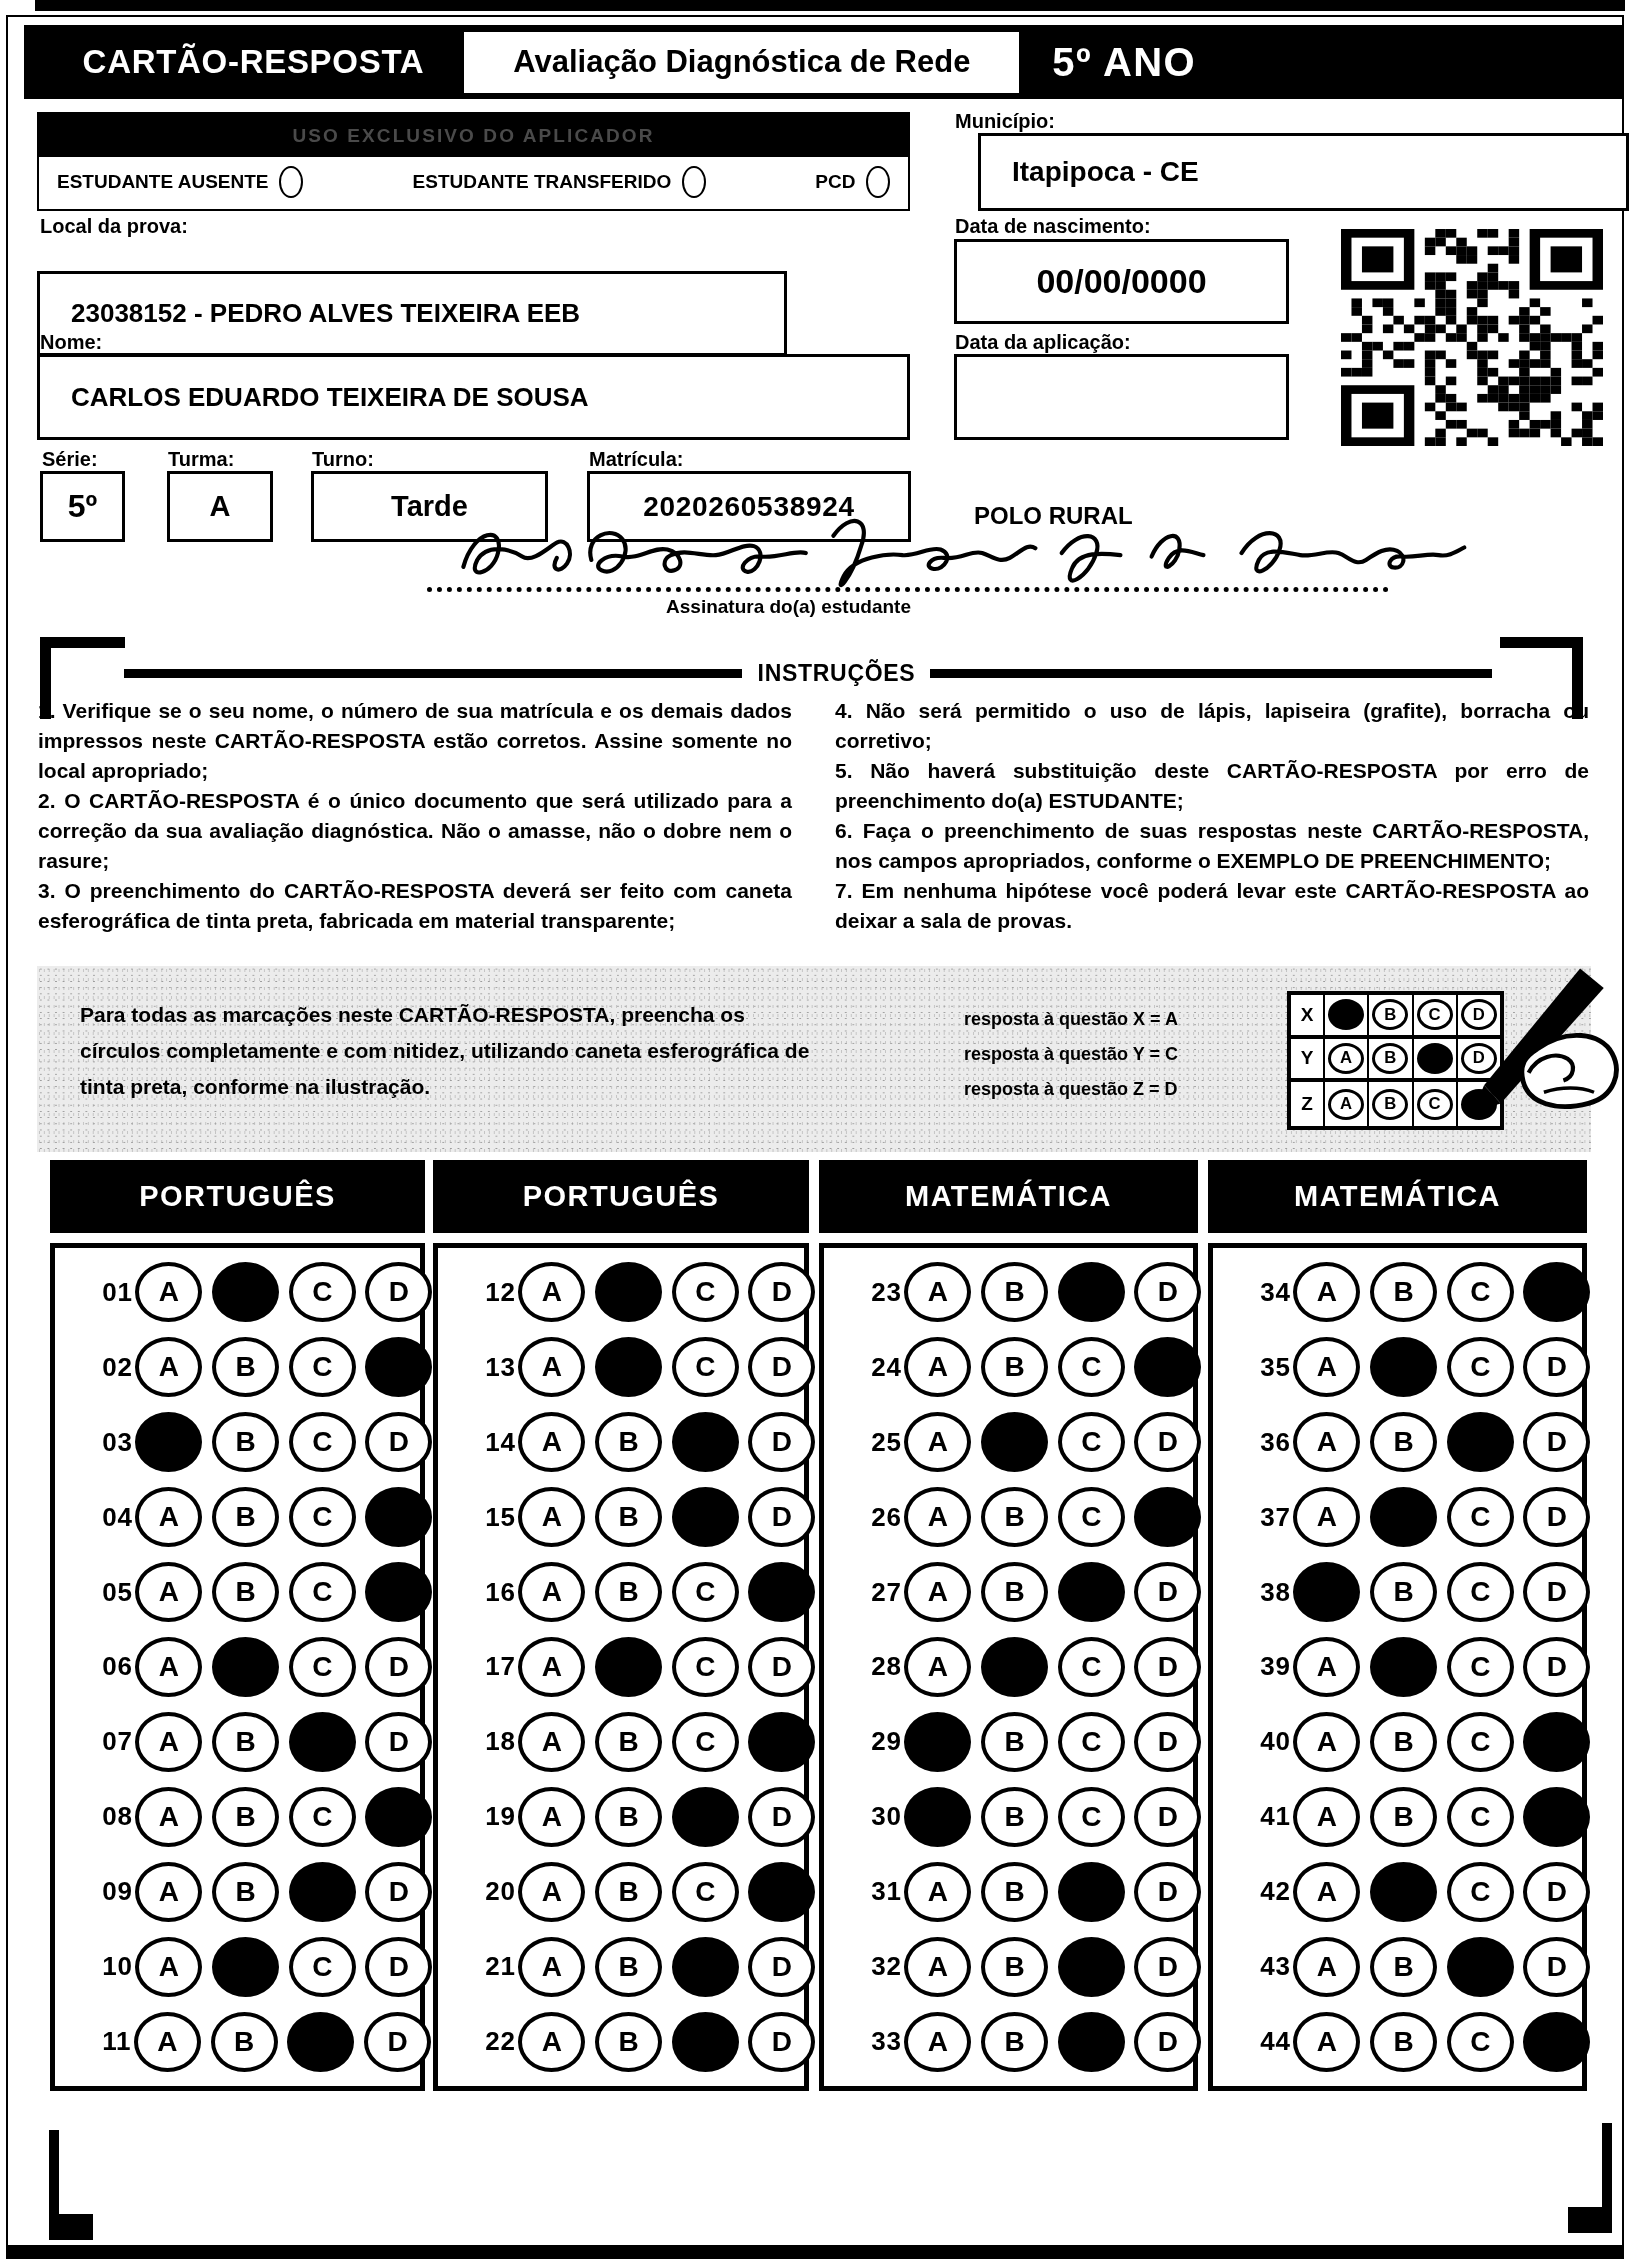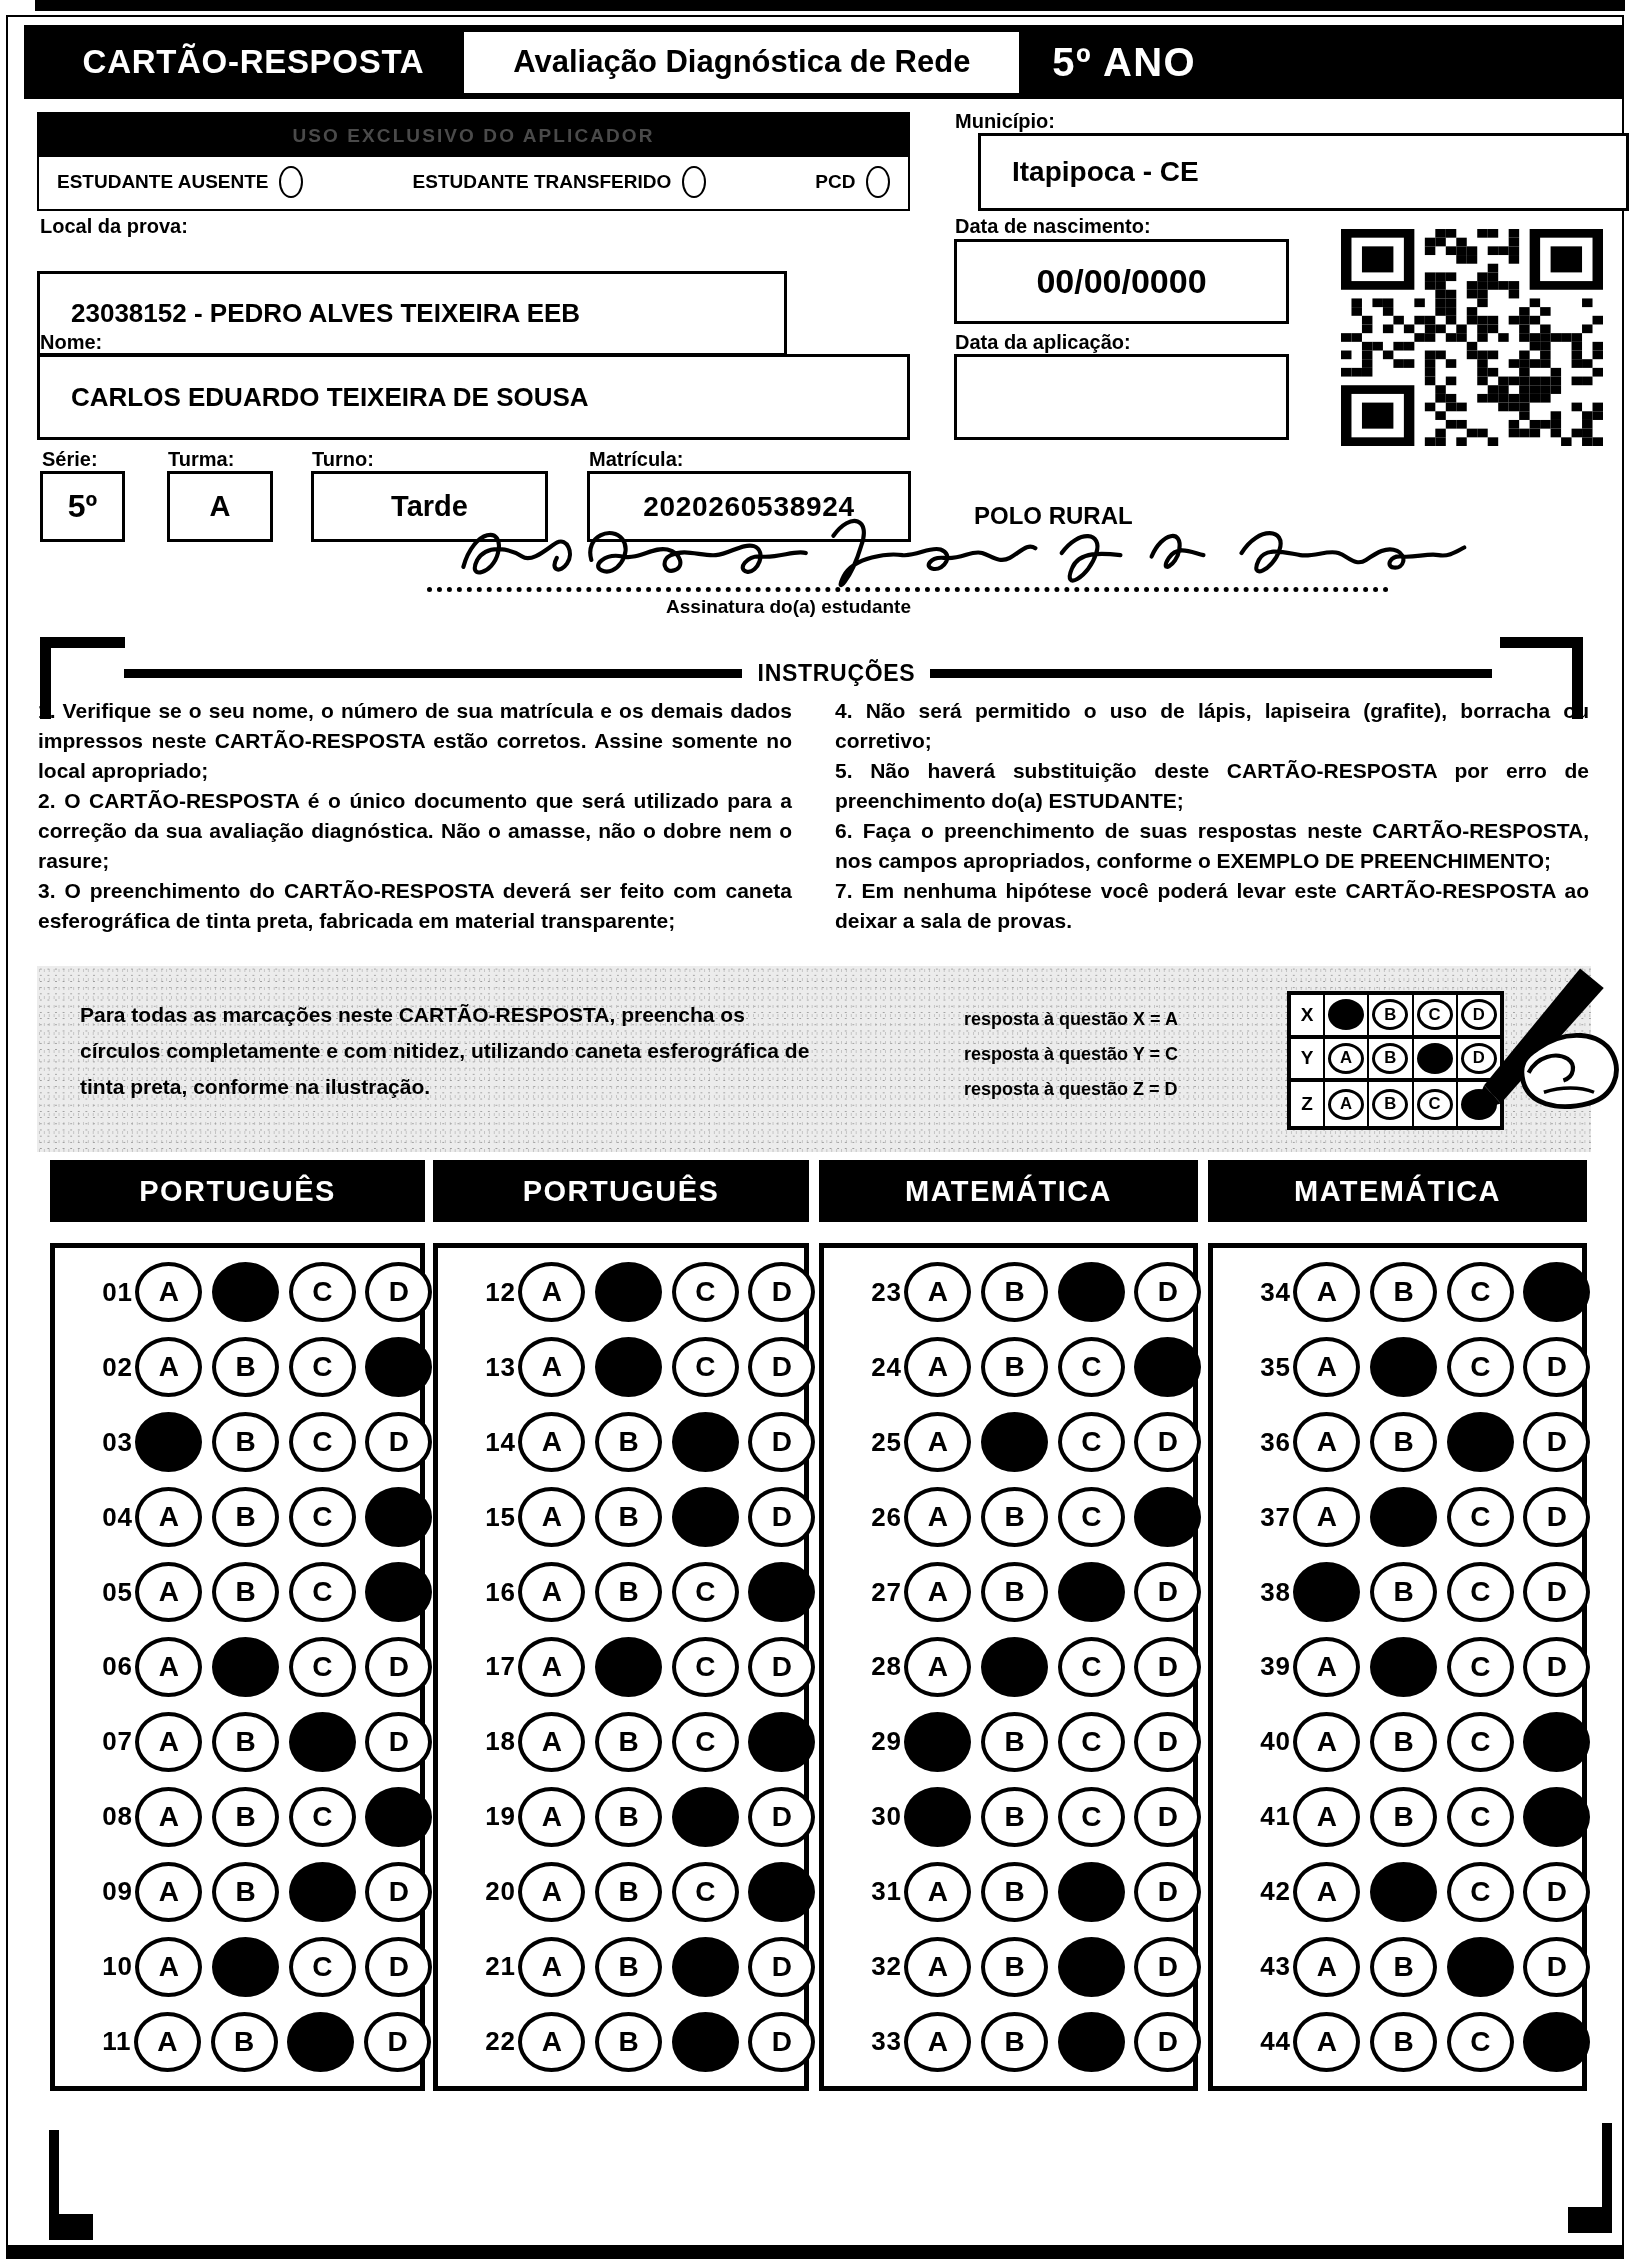--- a/index.html
+++ b/index.html
@@ -45,21 +45,21 @@
   .ex-text{position:absolute;left:43px;top:31px;width:736px;font-size:21px;line-height:36px;}
   .ex-legend{position:absolute;left:927px;top:36px;font-size:18px;line-height:35px;}
   .ex-grid{position:absolute;left:1250px;top:25px;width:217px;height:139px;border:4.9px solid #000;background:#fff;box-sizing:border-box;display:grid;grid-template-rows:1fr 1fr 1fr;}
   .ex-row{display:grid;grid-template-columns:32px 1fr 1fr 1fr 1fr;align-items:center;border-bottom:4.2px solid #000;}
   .ex-row:last-child{border-bottom:none;}
   .ex-lab{text-align:center;font-size:19px;}
   .ex-cell{border-left:2.1px solid #000;display:flex;align-items:center;justify-content:center;height:100%;}
   .bubble-sm{width:36px;height:31px;border:3.5px solid #000;border-radius:50%;box-sizing:border-box;display:flex;align-items:center;justify-content:center;font-size:16.7px;background:#fff;}
   .bubble-sm.filled{background:#000;color:transparent;}
   
-  .ans-header{position:absolute;top:1160px;height:62px;background:#000;color:#fff;display:flex;align-items:center;justify-content:center;font-size:29px;letter-spacing:1.4px;}
+  .ans-header{position:absolute;top:1160px;height:73px;background:#000;color:#fff;display:flex;align-items:center;justify-content:center;font-size:29px;letter-spacing:1.4px;}
   .ans-box{position:absolute;top:1243px;height:848px;border:5.6px solid #000;box-sizing:border-box;background:#fff;display:flex;flex-direction:column;justify-content:space-around;padding:7px 0;}
   .ans-row{display:flex;align-items:center;padding-left:15.3px;}
   .ans-num{width:46px;font-size:26px;letter-spacing:0.7px;margin-left:32px;}
   .bubble-group{display:flex;gap:9.7px;margin-left:2.8px;}
   .bubble{width:67px;height:60px;border:4.9px solid #000;border-radius:50%;box-sizing:border-box;display:flex;align-items:center;justify-content:center;font-size:28px;background:#fff;}
   .bubble.filled{background:#000;color:transparent;}
 </style>
 </head>
 <body>
 

